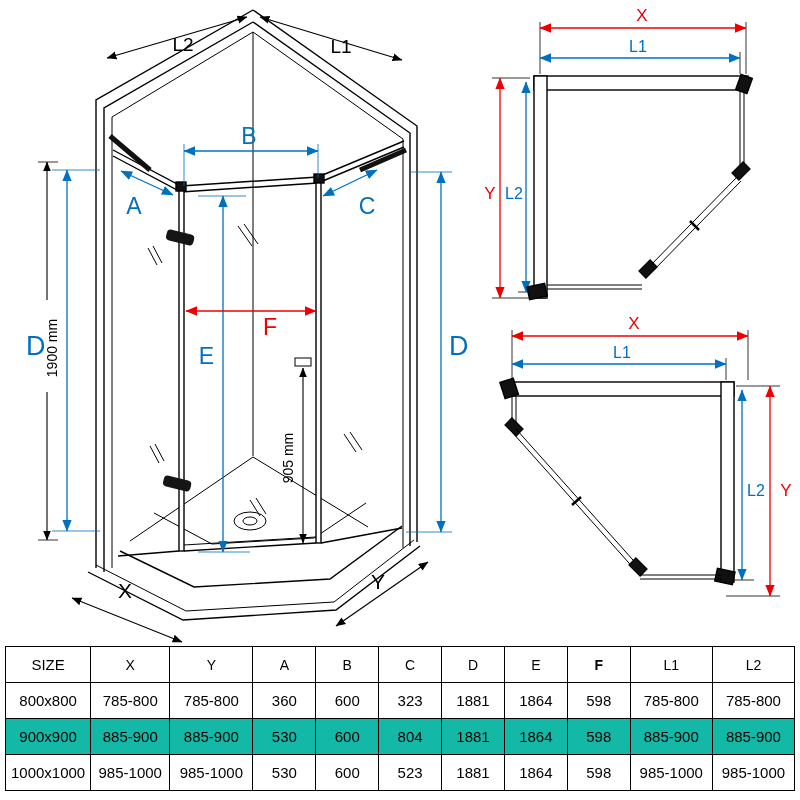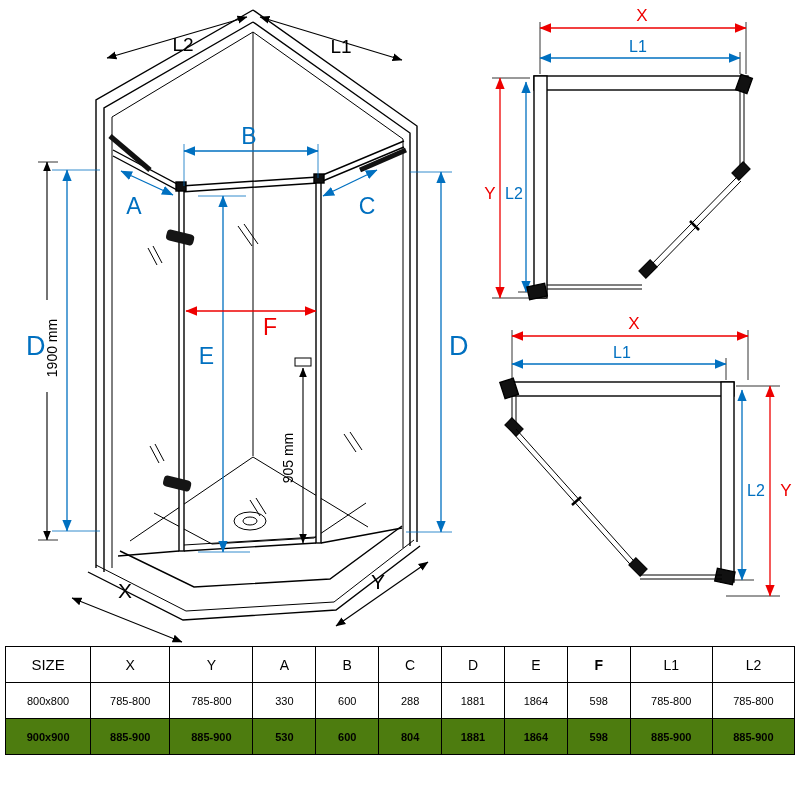--- a/index.html
+++ b/index.html
@@ -13,25 +13,25 @@
   .dr{stroke:#ee0000;stroke-width:1.3;fill:none}
   .dk{stroke:#000;stroke-width:1.1;fill:none}
   .ext{stroke-width:0.8}
   svg text{font-family:"Liberation Sans",sans-serif}
   .tb{fill:#0070c0}.tr{fill:#ee0000}.tk{fill:#000}
   .t14{font-size:14px}.t16{font-size:16px}.t17{font-size:17px}
   .t19{font-size:19px}.t21{font-size:21px}.t23{font-size:23px}.t27{font-size:27px}
   table.size-table{position:absolute;left:5px;top:646px;width:790px;
     border-collapse:collapse;table-layout:fixed;background:#fff}
   .size-table th,.size-table td{border:1px solid #000;text-align:center;
-    vertical-align:middle;height:36px;font-size:11px;padding:0 2px;font-weight:normal}
+    vertical-align:middle;height:36px;font-size:15px;padding:0 2px;font-weight:normal}
   .size-table th{font-size:14px}
   .size-table th.first{font-size:15px}
   .size-table th.bold{font-weight:bold}
-  .size-table tr.hl td{background:#4d7c0f;font-weight:bold}
+  .size-table tr.hl td{background:#14b8a6;font-weight:normal}
 </style>
 </head>
 <body>
 
 <svg width="0" height="0" class="abs" aria-hidden="true">
   <defs>
     <marker id="mk-b" viewBox="0 0 10 10" refX="9.5" refY="5" markerWidth="9" markerHeight="9" orient="auto-start-reverse">
       <path d="M0,1 L10,5 L0,9 Z" fill="#0070c0"></path>
     </marker>
     <marker id="mk-r" viewBox="0 0 10 10" refX="9.5" refY="5" markerWidth="9" markerHeight="9" orient="auto-start-reverse">
@@ -259,36 +259,49 @@
       <th class="bold">F</th>
       <th>L1</th>
       <th>L2</th>
     </tr>
   </thead>
   <tbody>
     <tr>
       <td>800x800</td>
       <td>785-800</td>
       <td>785-800</td>
-      <td>330</td>
+      <td>360</td>
       <td>600</td>
-      <td>288</td>
+      <td>323</td>
       <td>1881</td>
       <td>1864</td>
       <td>598</td>
       <td>785-800</td>
       <td>785-800</td>
     </tr>
     <tr class="hl">
       <td>900x900</td>
       <td>885-900</td>
       <td>885-900</td>
       <td>530</td>
       <td>600</td>
       <td>804</td>
       <td>1881</td>
       <td>1864</td>
       <td>598</td>
       <td>885-900</td>
       <td>885-900</td>
     </tr>
+    <tr>
+      <td>1000x1000</td>
+      <td>985-1000</td>
+      <td>985-1000</td>
+      <td>530</td>
+      <td>600</td>
+      <td>523</td>
+      <td>1881</td>
+      <td>1864</td>
+      <td>598</td>
+      <td>985-1000</td>
+      <td>985-1000</td>
+    </tr>
   </tbody>
 </table>
 
 </body></html>

